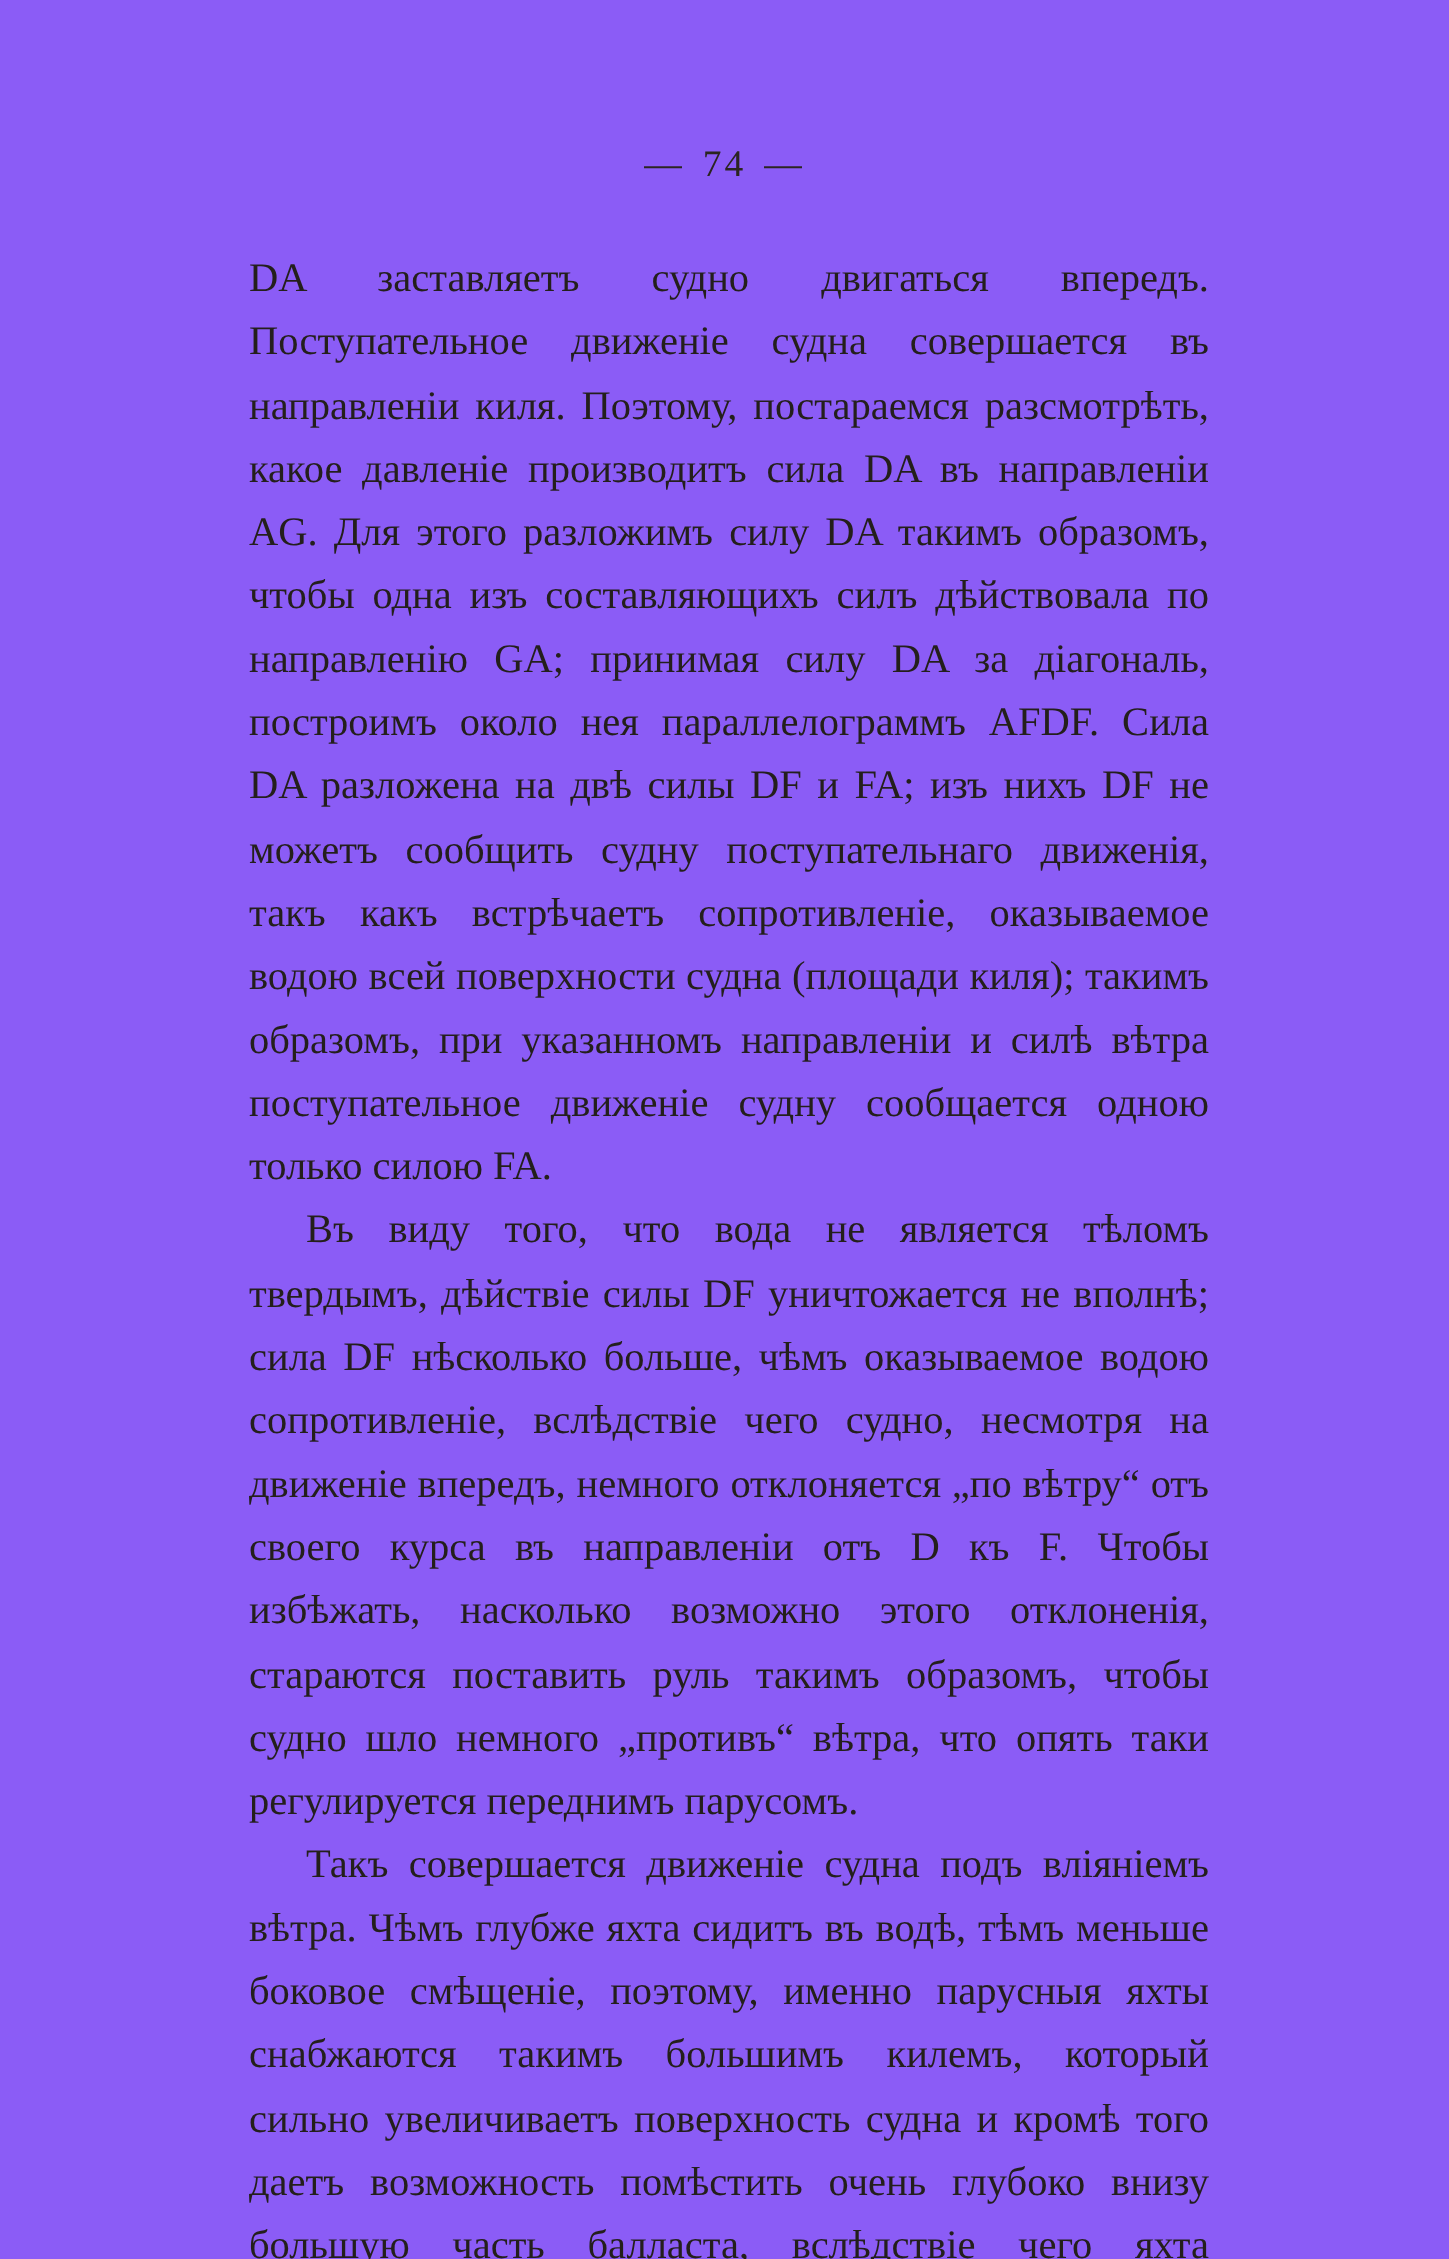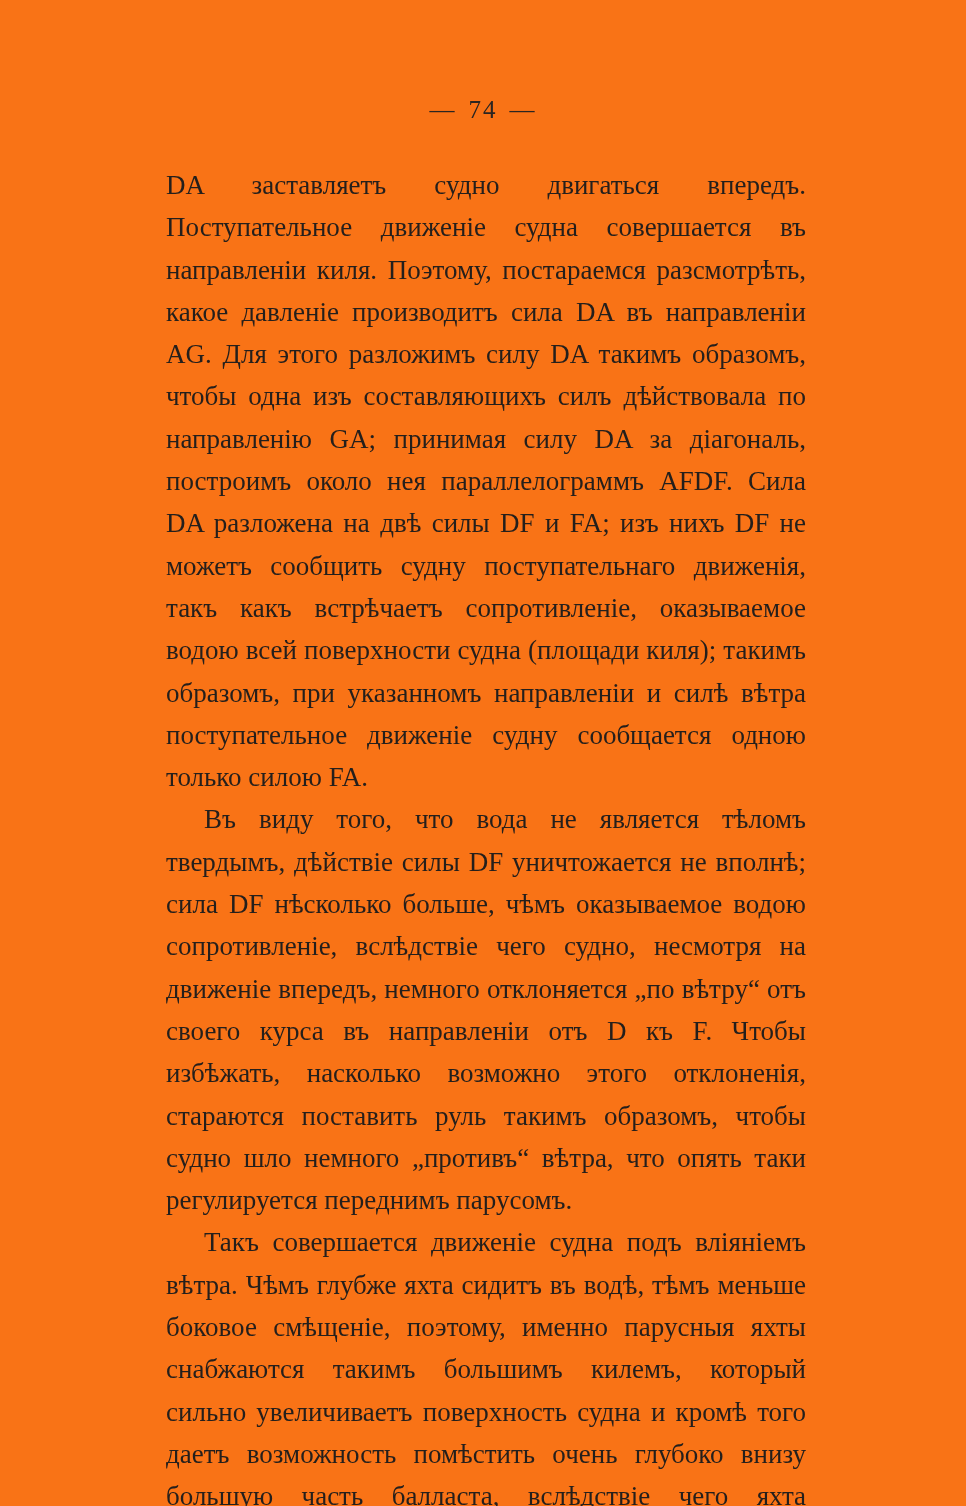--- a/index.html
+++ b/index.html
@@ -11,21 +11,21 @@
     height: 1506px;
     background: #efe6d8;
     font-family: "Liberation Serif", serif;
     color: #241f1c;
     overflow: hidden;
   }
   .page {
     position: relative;
     width: 966px;
     height: 1506px;
-    background: #f97316;
+    background: #8b5cf6;
     box-sizing: border-box;
   }
   .page-header {
     position: absolute;
     top: 96px;
     left: 0;
     width: 966px;
     text-align: center;
     font-size: 25px;
     letter-spacing: 2px;

